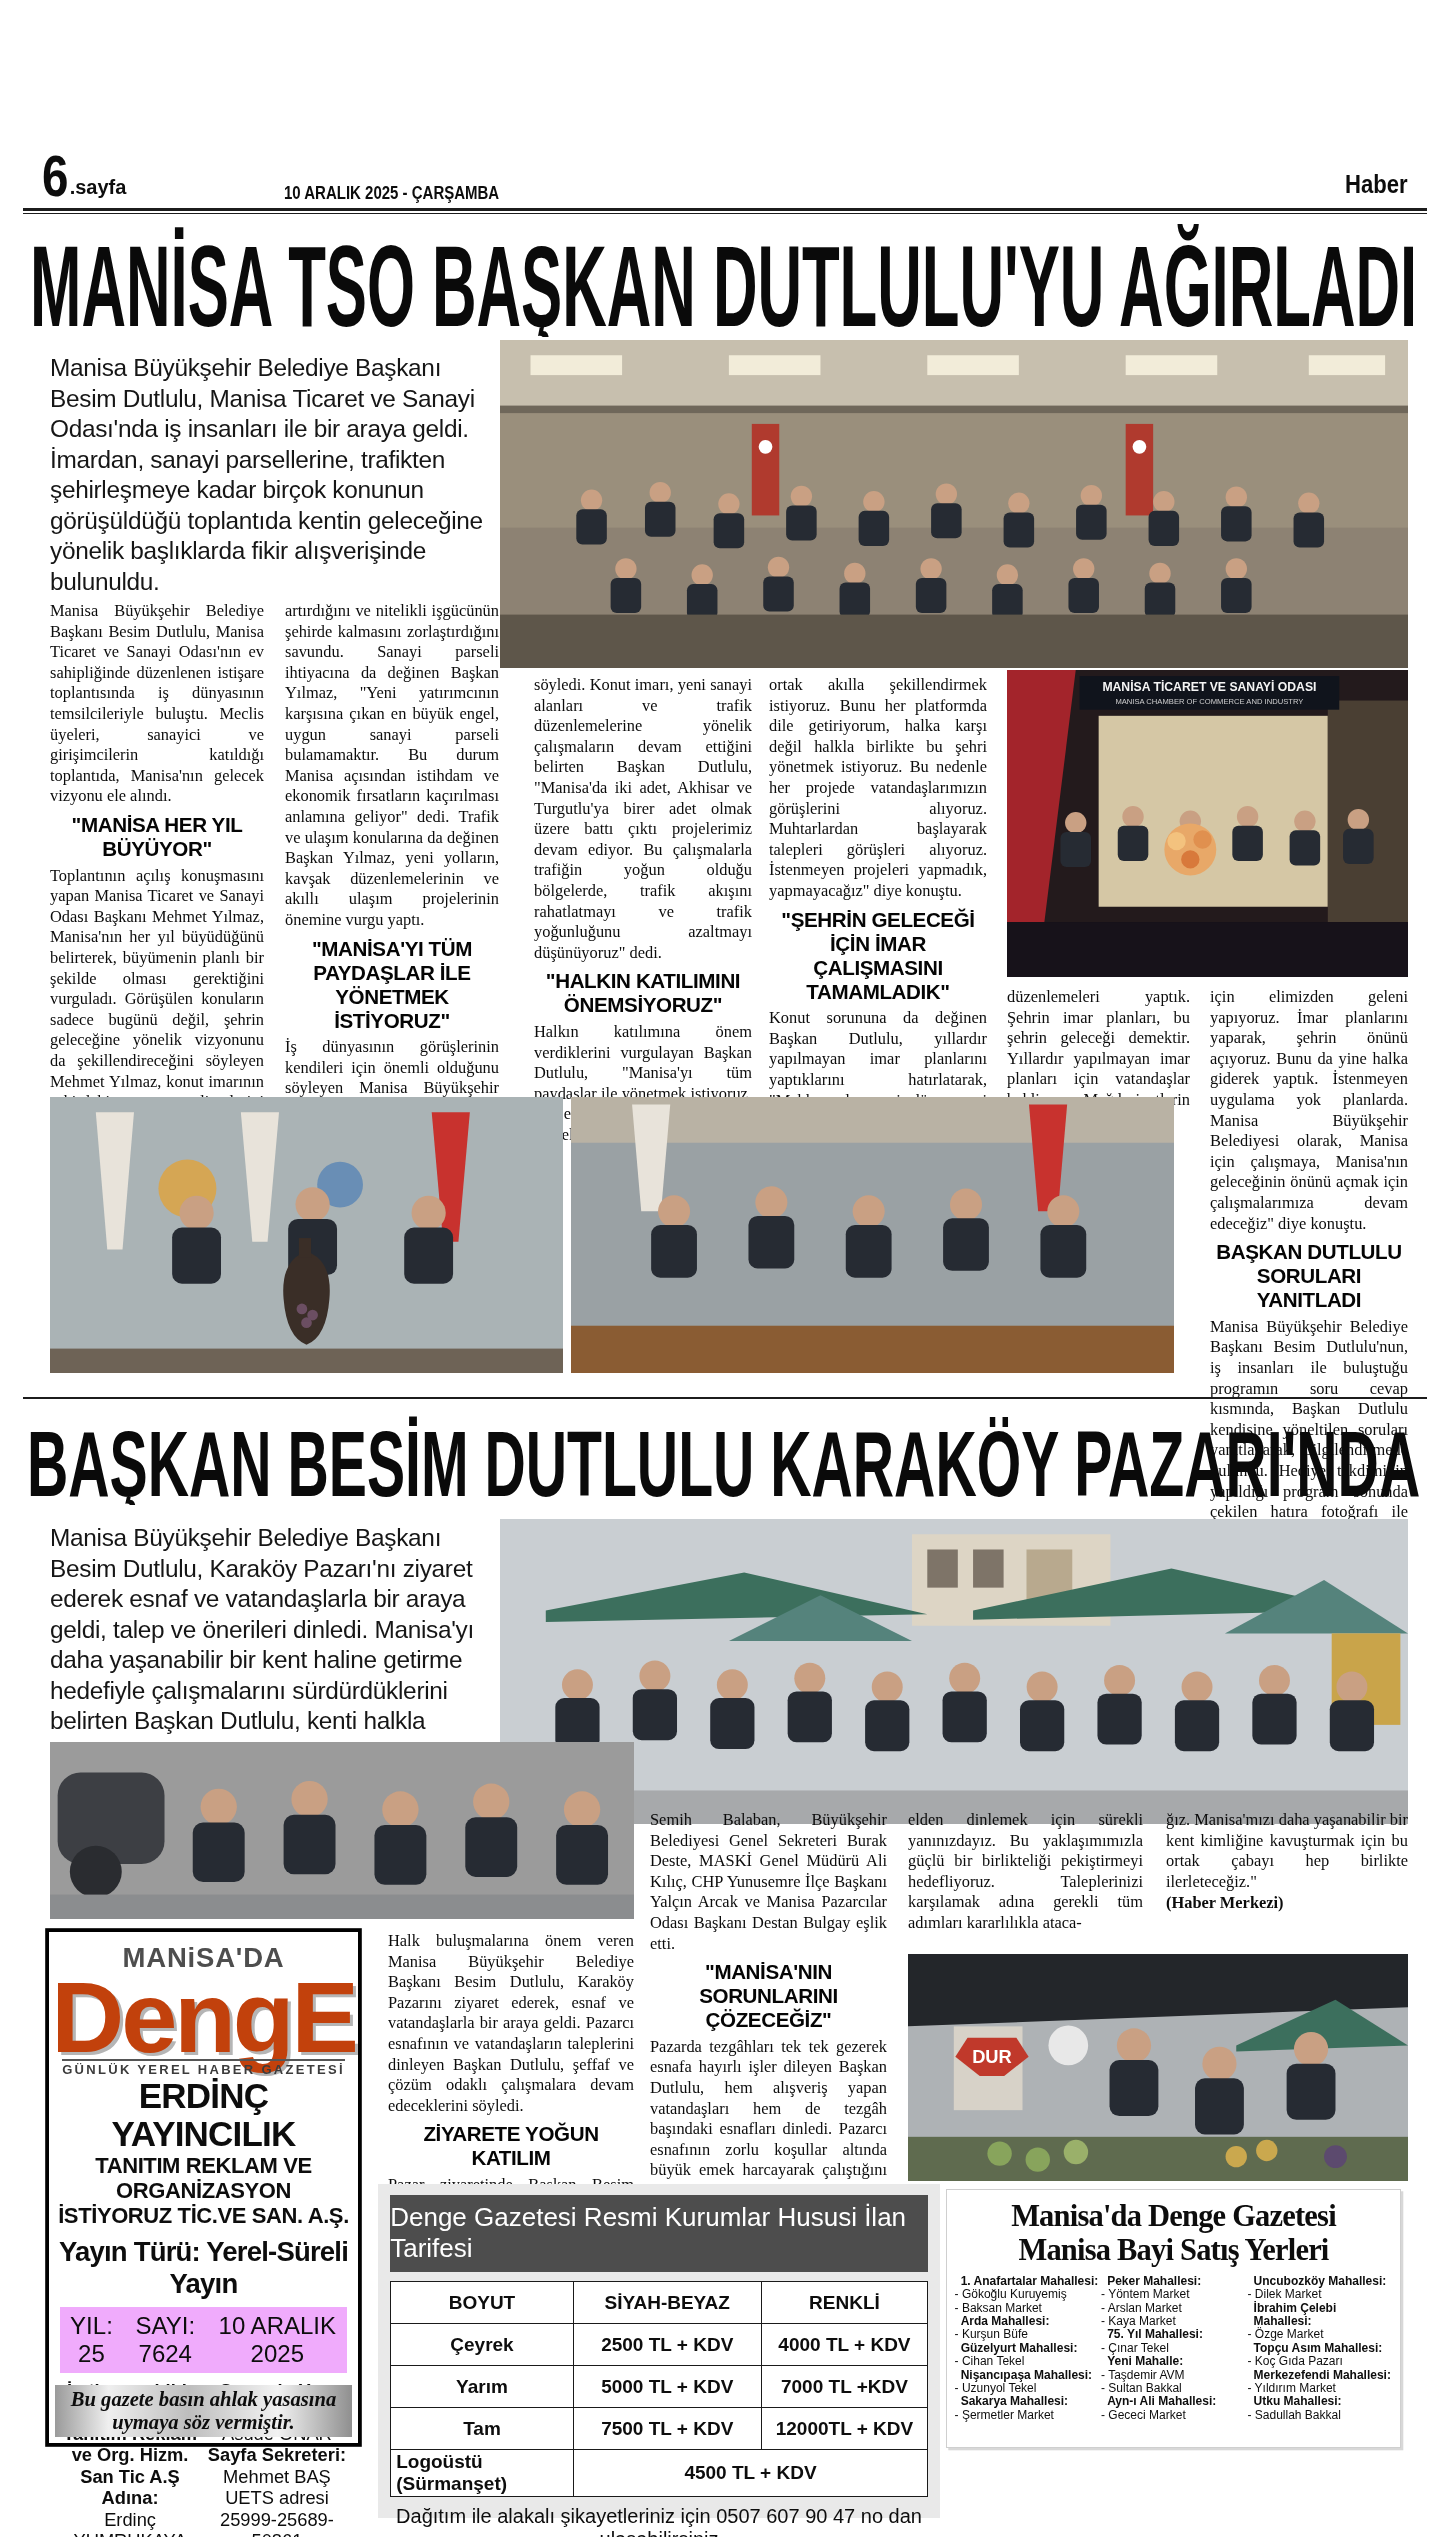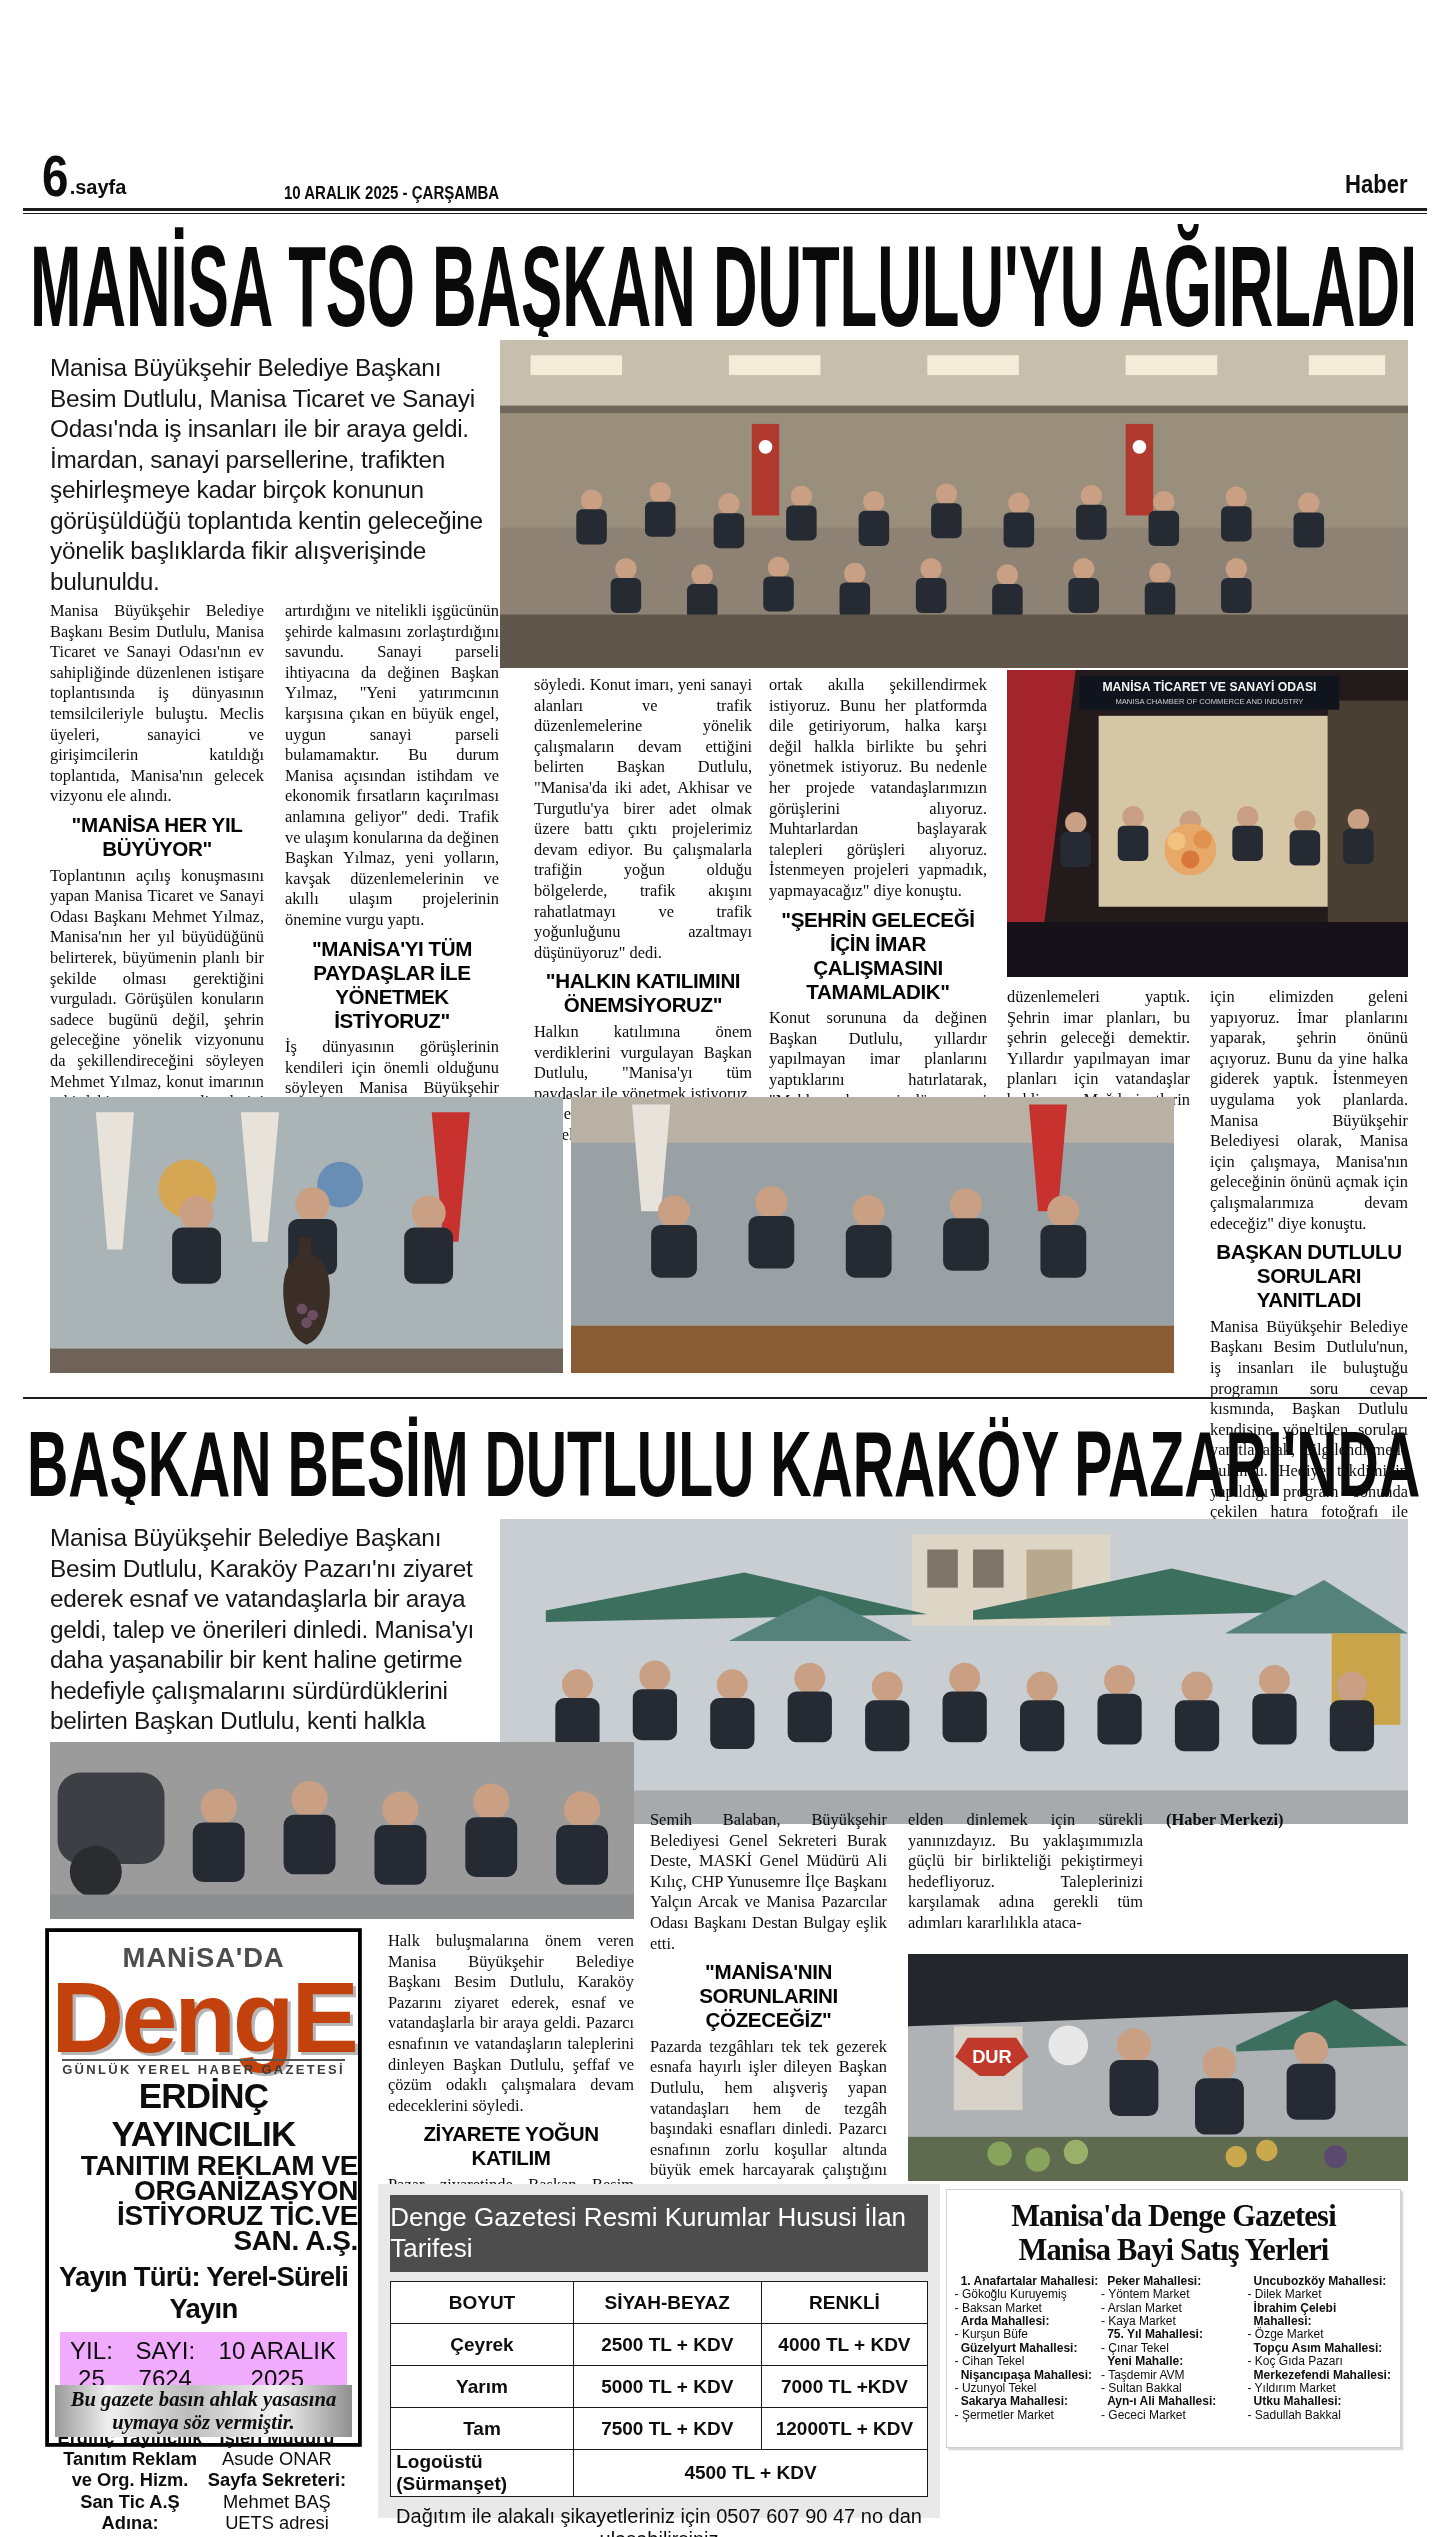--- a/index.html
+++ b/index.html
@@ -24,21 +24,21 @@
   .sig{font-weight:bold;font-family:"Liberation Serif",serif;}
   
   .photo{position:absolute;overflow:hidden;background:#8a8a8a;}
   .photo svg{display:block;width:100%;height:100%;}
   
   .masthead{border:3.8px solid #000;box-shadow:0 0 0 0.8px #000;background:#fff;text-align:center;}
   .brandtop{font-size:27.5px;font-weight:bold;color:#4e4e4e;letter-spacing:0.8px;}
   .brand{font-size:101px;line-height:84px;font-weight:bold;color:#c2410c;text-shadow:3.1px 3.1px 0 #b5b5b5;letter-spacing:-3.1px;}
   .brandsub{font-size:13px;font-weight:bold;color:#3c3c3c;letter-spacing:2.3px;border-top:2.3px solid #555;display:inline-block;padding-top:1.5px;}
   .mh-co1{font-size:35px;font-weight:bold;letter-spacing:-0.8px;line-height:38px;}
-  .mh-co2{font-size:28px;font-weight:bold;line-height:25px;letter-spacing:-0.4px;text-align:right;}
+  .mh-co2{font-size:22px;font-weight:bold;line-height:25px;letter-spacing:-0.4px;}
   .mh-pub{font-size:27.5px;font-weight:bold;letter-spacing:-0.8px;margin-top:7.6px;}
   .mh-bar{background:#f0abfc;font-size:24px;font-weight:normal;display:flex;justify-content:space-between;padding:4.6px 3.1px;margin:7.6px 10.7px;}
   .mh-cols{display:flex;text-align:center;font-size:18.3px;line-height:21.4px;margin:0 7.6px;}
   .mh-cols>div{flex:1;}
   .b{font-weight:bold;}
   .ethics{position:absolute;left:6.1px;right:6.1px;bottom:6.1px;background:linear-gradient(90deg,#9a9a9a,#efefef 18%,#bdbdbd 45%,#f2f2f2 75%,#8f8f8f);font-family:"Liberation Serif",serif;font-style:italic;font-weight:bold;font-size:20.6px;padding:3.1px 0;}
   
   .panel{background:#e9e9e9;}
   .t-title{background:#4d4d4d;color:#fff;font-size:26px;font-weight:normal;text-align:left;padding:7.6px 0;margin:10.7px 12.2px 9.2px 12.2px;}
   table.tarife{border-collapse:collapse;margin:0 12.2px;width:538px;background:#fff;font-weight:bold;font-size:19px;}
@@ -273,20 +273,21 @@
 
 <div class="abs col" style="left:650px;top:1810px;width:237px;">
   <p>Semih Balaban, Büyükşehir Belediyesi Genel Sekreteri Burak Deste, MASKİ Genel Müdürü Ali Kılıç, CHP Yunusemre İlçe Başkanı Yalçın Arcak ve Manisa Pazarcılar Odası Başkanı Destan Bulgay eşlik etti.</p>
   <div class="sub">"MANİSA'NIN SORUNLARINI ÇÖZECEĞİZ"</div>
   <p>Pazarda tezgâhları tek tek gezerek esnafa hayırlı işler dileyen Başkan Dutlulu, hem alışveriş yapan vatandaşları hem de tezgâh başındaki esnafları dinledi. Pazarcı esnafının zorlu koşullar altında büyük emek harcayarak çalıştığını ifade eden Başkan Dutlulu, şunları kaydetti: "Karşılaştığınız sorunları ve değerli fikirlerinizi ilk</p>
 </div>
 <div class="abs col" style="left:908px;top:1810px;width:235px;">
   <p>elden dinlemek için sürekli yanınızdayız. Bu yaklaşımımızla güçlü bir birlikteliği pekiştirmeyi hedefliyoruz. Taleplerinizi karşılamak adına gerekli tüm adımları kararlılıkla ataca-</p>
 </div>
 <div class="abs col" style="left:1166px;top:1810px;width:242px;">
+  <p>ğız. Manisa'mızı daha yaşanabilir bir kent kimliğine kavuşturmak için bu ortak çabayı hep birlikte ilerleteceğiz."</p>
   <p class="sig">(Haber Merkezi)</p>
 </div>
 <div class="abs col" style="left:388px;top:1931px;width:246px;">
   <p>Halk buluşmalarına önem veren Manisa Büyükşehir Belediye Başkanı Besim Dutlulu, Karaköy Pazarını ziyaret ederek, esnaf ve vatandaşlarla bir araya geldi. Pazarcı esnafının ve vatandaşların taleplerini dinleyen Başkan Dutlulu, şeffaf ve çözüm odaklı çalışmalara devam edeceklerini söyledi.</p>
   <div class="sub">ZİYARETE YOĞUN KATILIM</div>
   <p>Pazar ziyaretinde Başkan Besim Dutlulu'ya, Yunusemre Belediye Başkanı</p>
 </div>
 
 <div class="photo" style="left:908px;top:1954px;width:500px;height:227px;">
   <svg viewBox="0 0 655 298" preserveAspectRatio="none">

